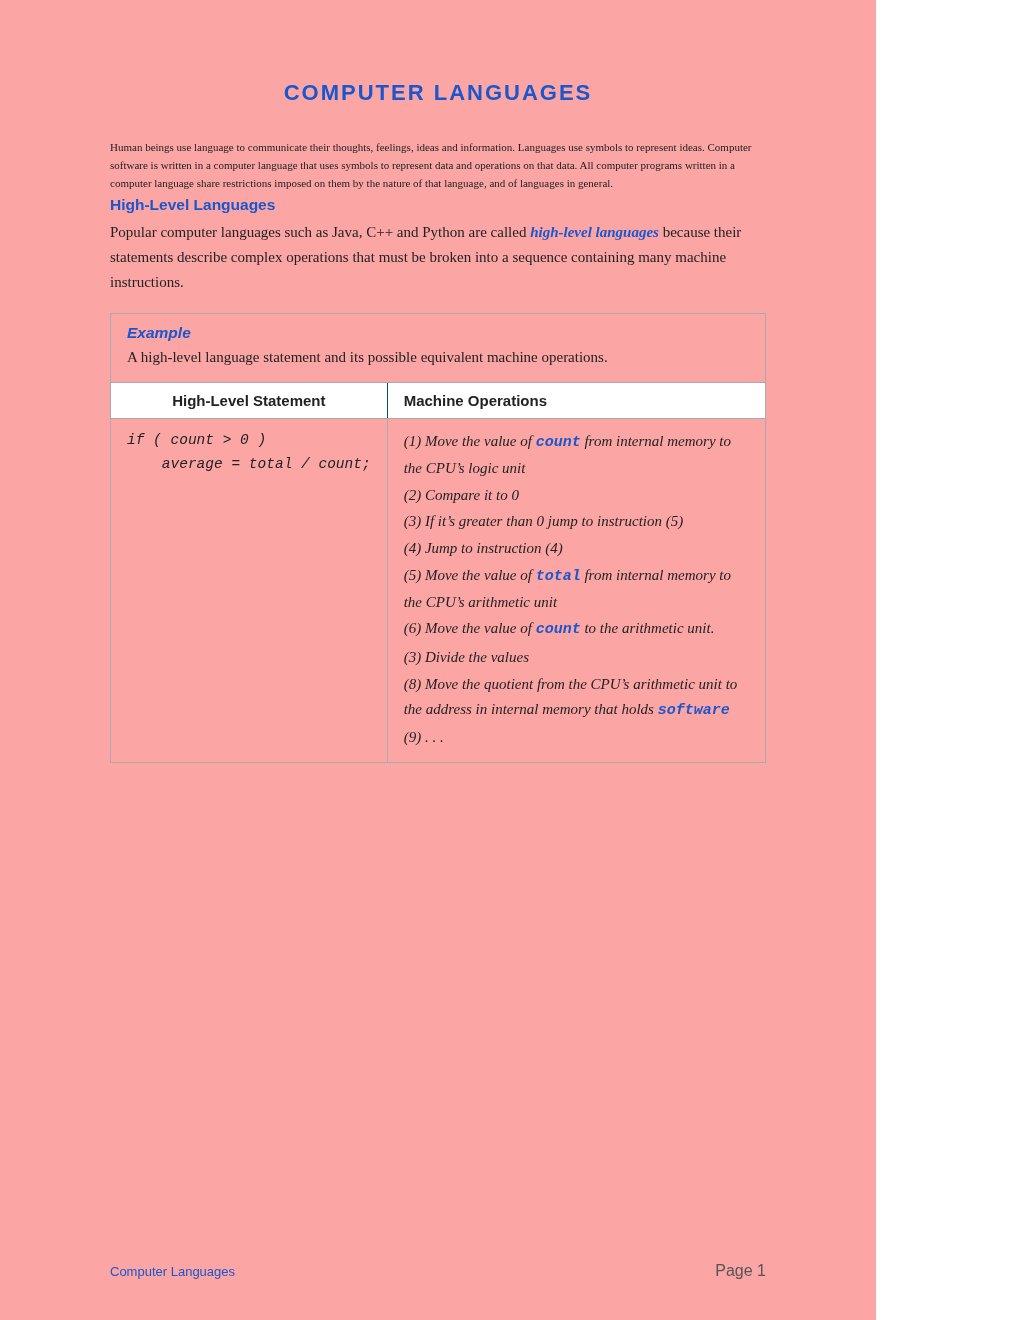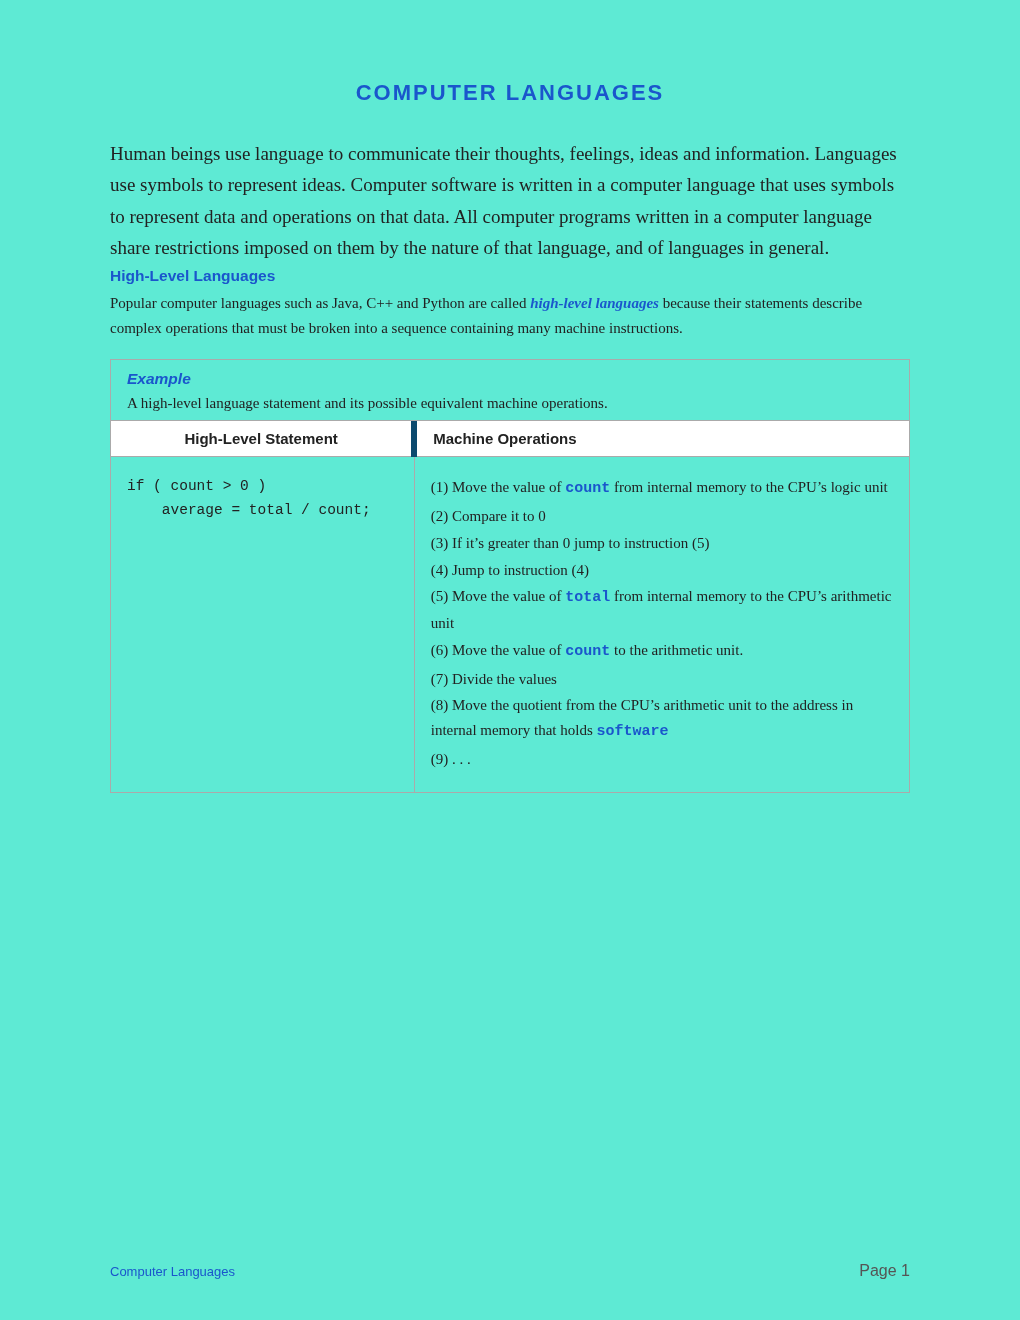--- a/index.html
+++ b/index.html
@@ -12,40 +12,40 @@
       background: #ffffff;
       font-family: Georgia, 'Times New Roman', serif;
       font-size: 15px;
       color: #222222;
       width: 1020px;
       min-height: 1320px;
       position: relative;
     }
 
     .page {
-      width: 1020px;
+      width: 876px;
       min-height: 1320px;
-      background: #5eead4;
+      background: #fca5a5;
       padding: 80px 110px 80px 110px;
       position: relative;
     }
 
     .page-title {
       text-align: center;
       font-family: Arial, Helvetica, sans-serif;
       font-size: 22px;
       font-weight: bold;
       color: #1a56cc;
       letter-spacing: 2px;
       text-transform: uppercase;
       margin-bottom: 32px;
     }
 
     .intro-paragraph {
-      font-size: 19px;
+      font-size: 11px;
       line-height: 1.65;
       color: #222;
     }
 
     .section-heading {
       font-family: Arial, Helvetica, sans-serif;
       font-size: 15.5px;
       font-weight: bold;
       color: #1a56cc;
       margin-bottom: 6px;
@@ -65,21 +65,21 @@
       font-weight: bold;
     }
 
     .example-box {
       border: 1px solid #aaaaaa;
       margin-top: 18px;
       margin-bottom: 20px;
     }
 
     .example-header {
-      padding: 10px 16px 6px 16px;
+      padding: 10px 16px 14px 16px;
       border-bottom: 1px solid #aaaaaa;
     }
 
     .example-label {
       font-family: Arial, Helvetica, sans-serif;
       font-style: italic;
       font-size: 15.5px;
       color: #1a56cc;
       font-weight: bold;
       margin-bottom: 4px;
@@ -101,30 +101,31 @@
       font-size: 15px;
       font-weight: bold;
       color: #222;
       padding: 9px 16px;
       border-bottom: 1px solid #aaaaaa;
       text-align: left;
       background: #ffffff;
     }
 
     .example-table th:first-child {
-      border-right: 6px solid #0c4a6e;
+      border-right: 1px solid #0c4a6e;
       text-align: center;
     }
 
     .example-table td {
-      padding: 18px 16px;
+      padding: 10px 16px;
       vertical-align: top;
       font-size: 15px;
       line-height: 1.65;
       color: #222;
+      font-style: italic;
     }
 
     .example-table td:first-child {
       border-right: 1px solid #aaaaaa;
       font-family: 'Courier New', Courier, monospace;
       font-size: 14.5px;
       white-space: pre;
       vertical-align: top;
       width: 38%;
     }
@@ -199,21 +200,21 @@
         <tr>
           <td>if ( count &gt; 0 )
     average = total / count;</td>
           <td class="machine-ops-cell">
             <p>(1) Move the value of <span class="code-inline">count</span> from internal memory to the CPU’s logic unit</p>
             <p>(2) Compare it to 0</p>
             <p>(3) If it’s greater than 0 jump to instruction (5)</p>
             <p>(4) Jump to instruction (4)</p>
             <p>(5) Move the value of <span class="code-inline">total</span> from internal memory to the CPU’s arithmetic unit</p>
             <p>(6) Move the value of <span class="code-inline">count</span> to the arithmetic unit.</p>
-            <p>(7) Divide the values</p>
+            <p>(3) Divide the values</p>
             <p>(8) Move the quotient from the CPU’s arithmetic unit to the address in internal memory that holds <span class="code-inline">software</span></p>
             <p>(9) . . .</p>
           </td>
         </tr>
       </tbody>
     </table>
   </div>
 
   <div class="footer">
     <span class="footer-left">Computer Languages</span>

